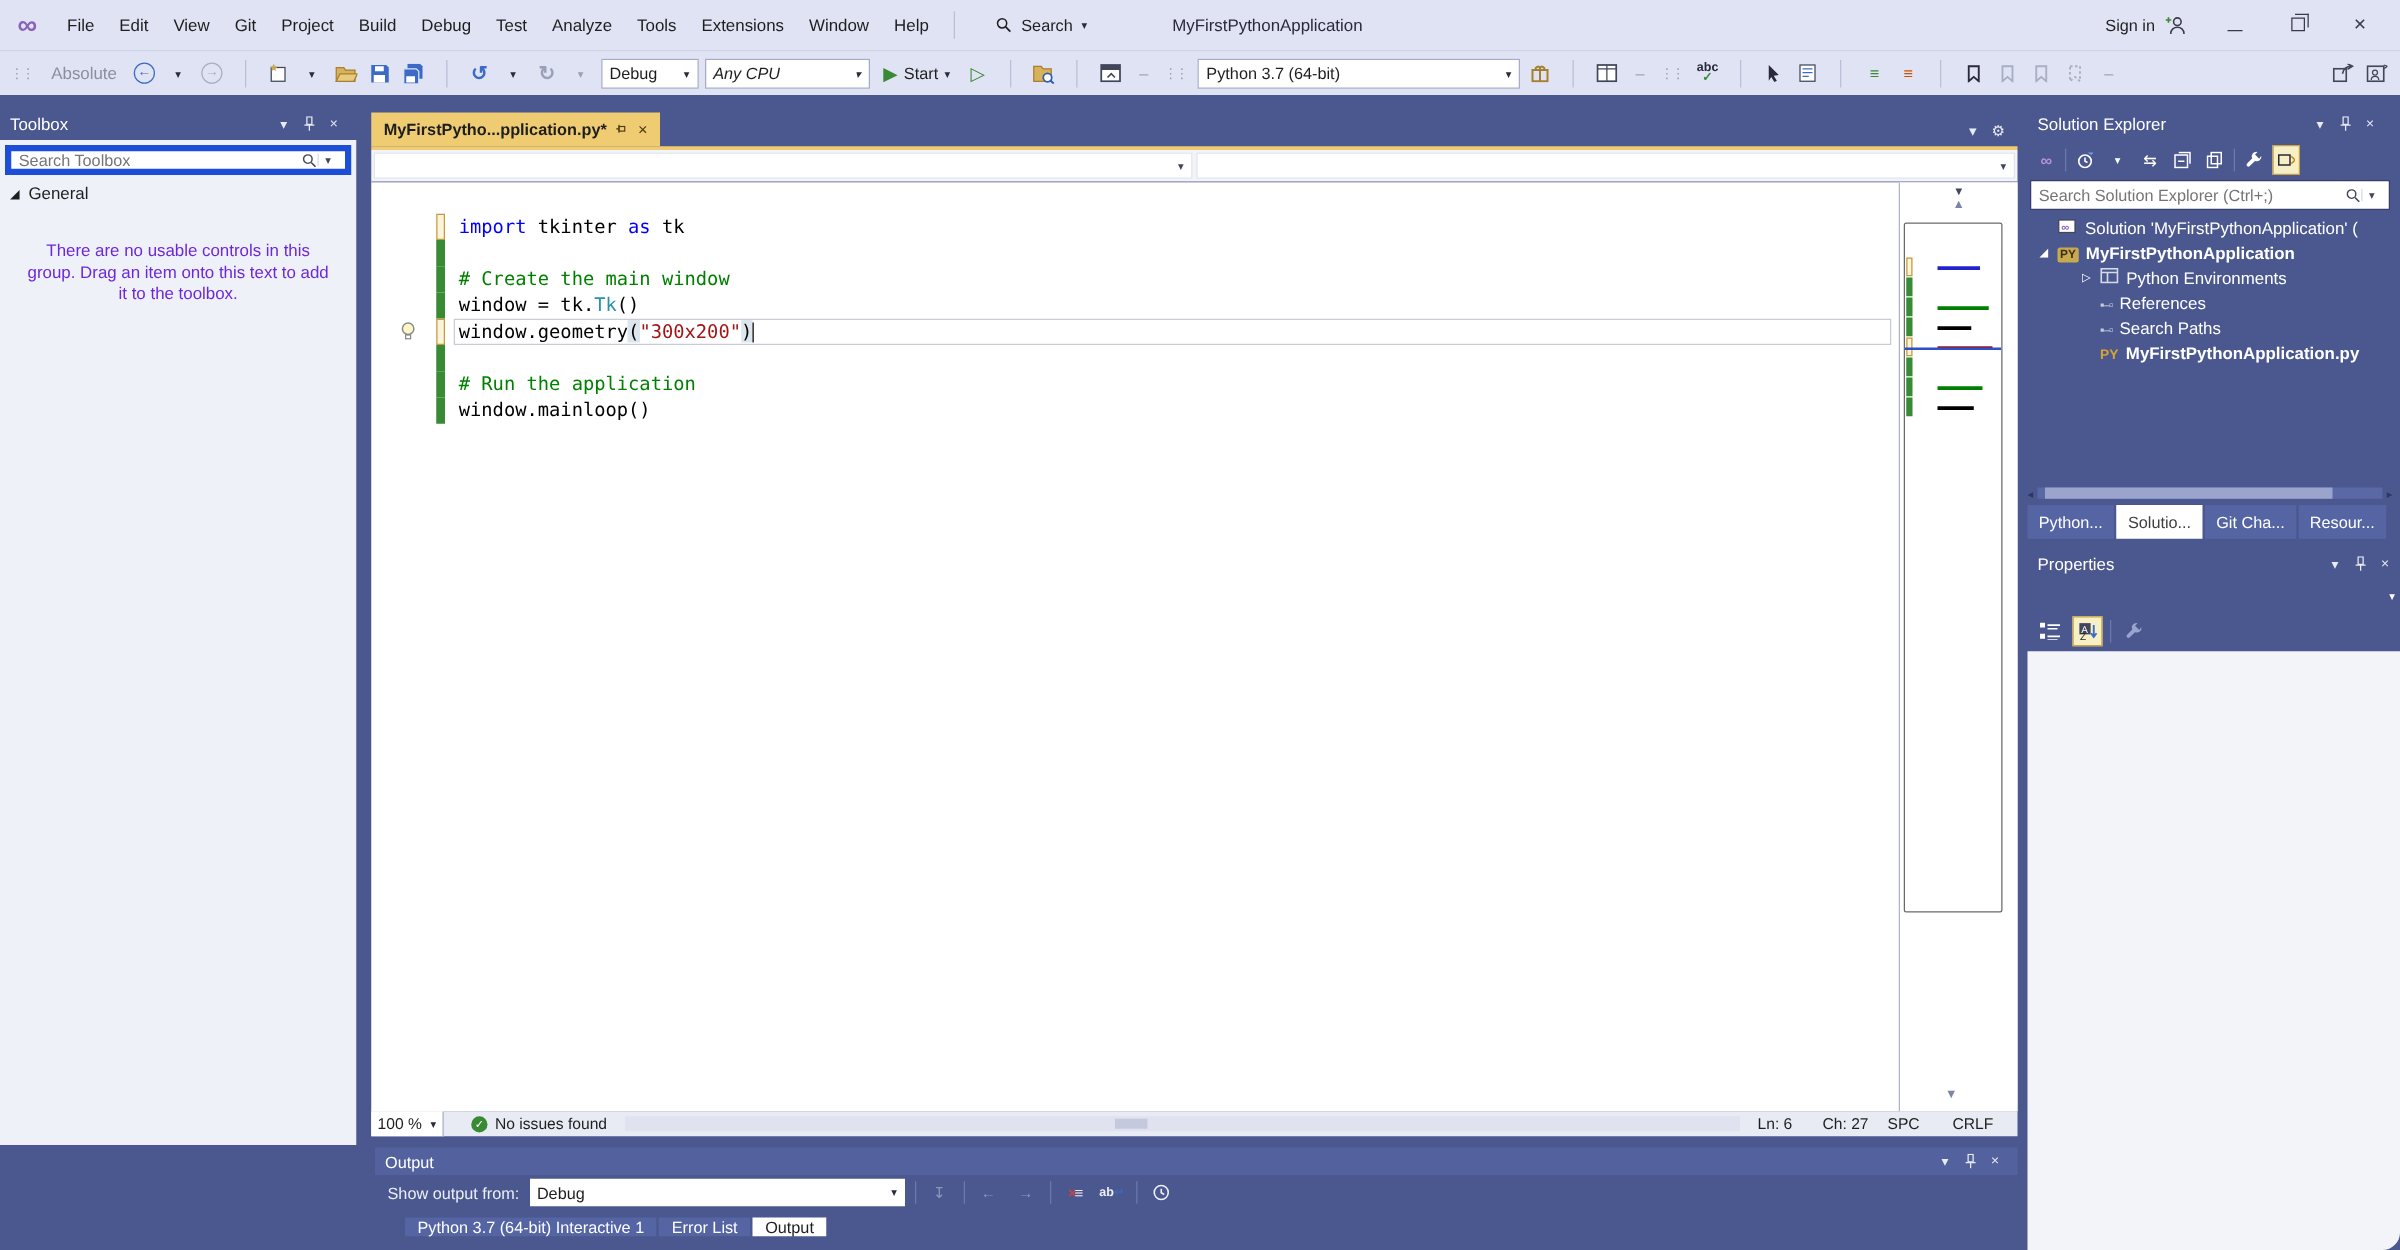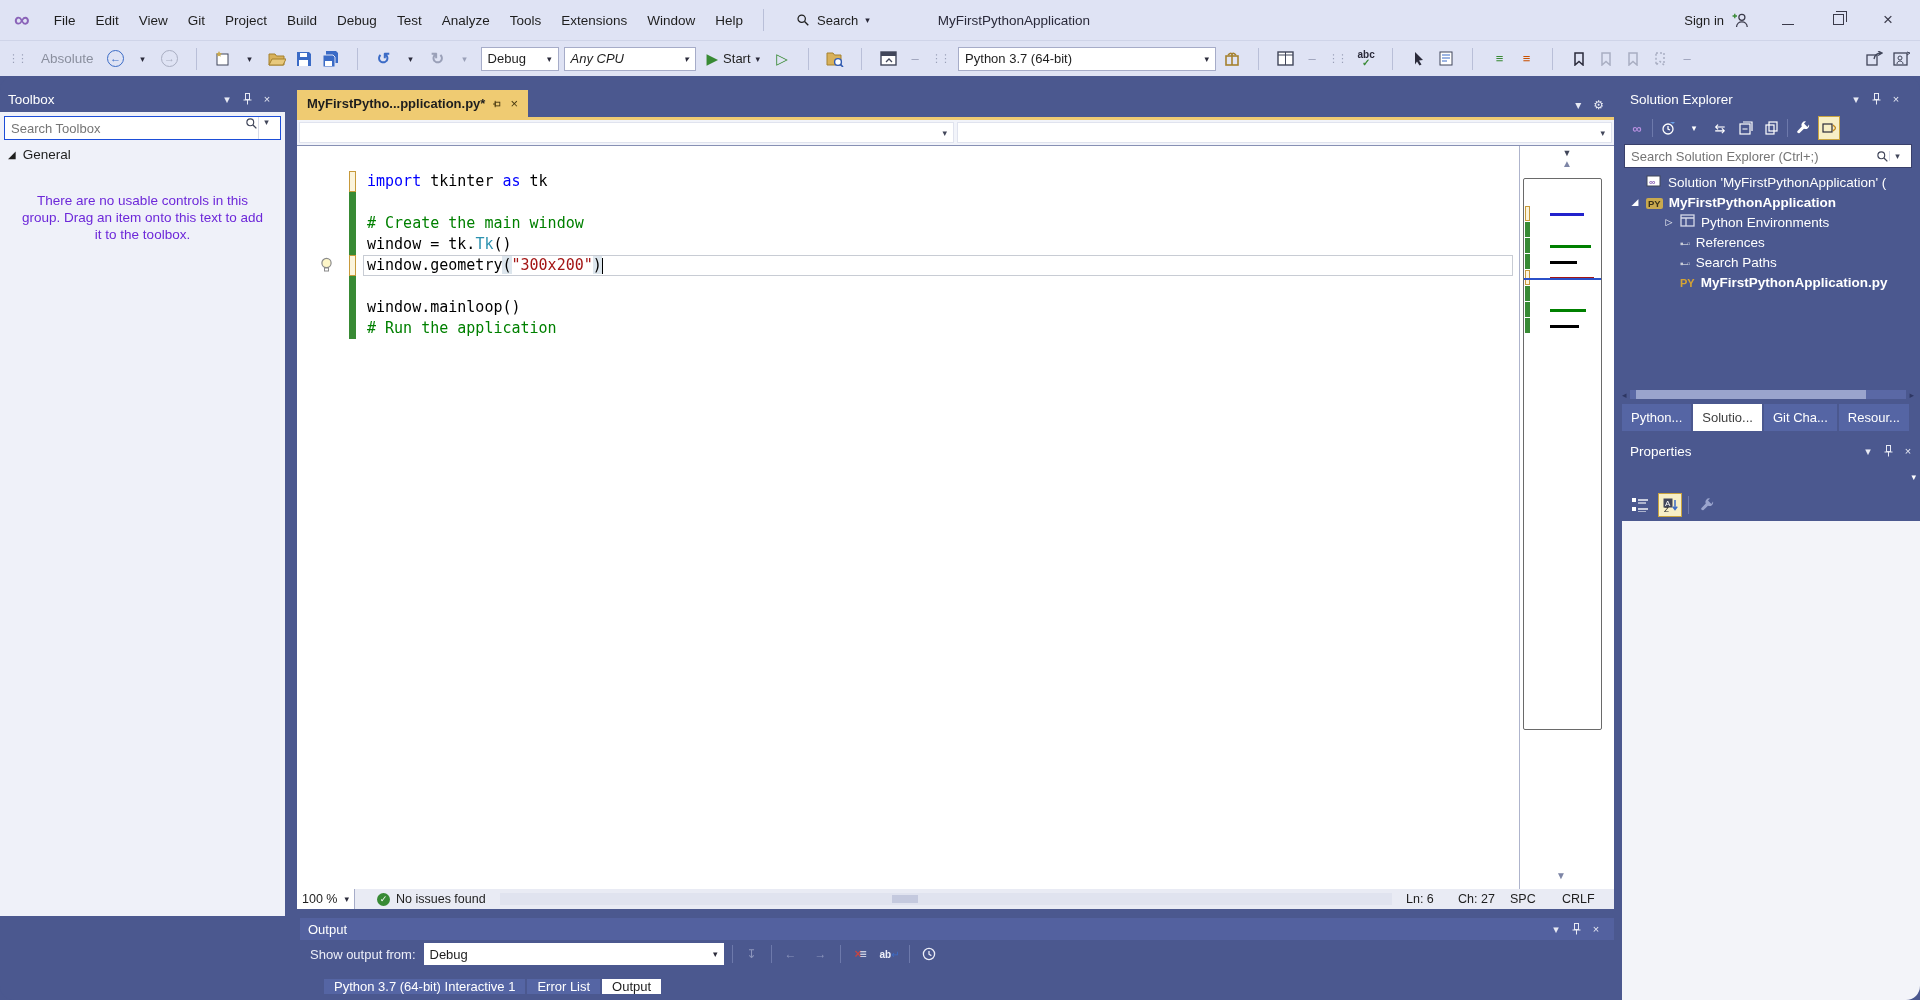--- a/index.html
+++ b/index.html
@@ -48,21 +48,21 @@
   .main { position:absolute; left:0; top:76px; width:1920px; height:924px; background:#4b588f; overflow:hidden;border-radius:14px; }
 
   
   .pane-head { height:26px; display:flex; align-items:center; color:#fff; font-size:13.5px; padding:0 8px; }
   .pane-head .ttl { flex:1; }
   .head-ic { display:inline-flex; align-items:center; justify-content:center; width:20px; height:18px; color:#e8eaf4; font-size:11px; }
 
   
   .toolbox { position:absolute; left:0; top:10px; width:285px; height:830px; }
   .toolbox-body { background:#eff1f9; height:804px; padding-top:2px; }
-  .tb-searchbox { display:flex; margin:2px 4px; background:#fff; border:1px solid #1d4ed8; height:24px; padding:0 6px; }
+  .tb-searchbox { display:flex; align-items:center; margin:2px 4px; background:#fff; border:5px solid #1d4ed8; height:24px; padding:0 6px; }
   .tb-searchbox input { border:none; outline:none; flex:1; font-size:13px; font-family:"Liberation Sans",sans-serif; background:transparent; color:#1e1e1e; }
   .tbx-dd { width:16px; text-align:center; color:#41465a; font-size:9px; border-left:1px solid #d7dbe8; }
   .tbx-section { display:flex; align-items:center; gap:7px; padding:5px 8px; font-size:13.5px; }
   .exp-arrow { font-size:10px; color:#1e1e1e; }
   .tbx-empty { margin:26px 18px; text-align:center; font-size:13.5px; line-height:1.25; color:#6d28d9; }
 
   
   .editorgroup { position:absolute; left:297px; top:10px; width:1317px; height:826px; }
   .tabrow { height:31px; display:flex; align-items:flex-end; }
   .doc-tab { background:#efcb72; height:27px; display:flex; align-items:center; gap:8px; padding:0 10px; font-size:13px; font-weight:bold; color:#1e1e1e; }
@@ -106,21 +106,21 @@
 
   
   .output { position:absolute; left:300px; top:842px; width:1314px; height:76px; }
   .out-head { height:22px; background:#53619f; display:flex; align-items:center; color:#fff; padding:0 8px; font-size:13px; }
   .out-head .ttl { flex:1; }
   .out-toolbar { height:28px; display:flex; align-items:center; gap:8px; color:#eceef8; font-size:13px; padding:0 4px 0 10px; }
   .out-combo { width:300px; height:22px; background:#fff; color:#1e1e1e; display:flex; align-items:center; justify-content:space-between; padding:0 6px; }
   .out-ic { display:inline-flex; align-items:center; justify-content:center; width:22px; height:22px; font-size:12px; }
   .dim { color:#8d96bd; }
   .osep { width:1px; height:18px; background:#6d79ab; }
-  .out-bottom { height:26px; display:flex; align-items:flex-end;padding-left:24px; }
+  .out-bottom { height:26px; display:flex; align-items:center;padding-left:24px; }
   .bot-tab { display:flex; align-items:center; padding:0 10px; font-size:13px; background:#5565a4; color:#fff; margin-right:2px; }
   .bot-tab.active { background:#fff; color:#1e1e1e; }
   .out-strip { flex:1; background:#cbd4ee; margin:2px 0 4px 6px; }
 
   
   .rightcol { position:absolute; left:1622px; top:10px; width:292px; height:914px;text-decoration:underline; }
   .solexp { position:absolute; left:0; top:0; width:292px; height:350px; }
   .se-toolbar { height:32px; display:flex; align-items:center; gap:4px; padding:0 4px; }
   .se-tbtn { display:inline-flex; align-items:center; justify-content:center; min-width:22px; height:24px; color:#fff; }
   .hl-btn { background:#f7efc6; border:1px solid #c9a43f; color:#2a2a3a; }
@@ -416,22 +416,22 @@
             <div class="code-line"></div>
             <div class="code-line"><span class="bar bar-yellow"></span><span class="tok kw">import</span><span class="tok pl"> tkinter </span><span class="tok kw">as</span><span class="tok pl"> tk</span></div>
             <div class="code-line"><span class="bar bar-green"></span></div>
             <div class="code-line"><span class="bar bar-green"></span><span class="tok cm"># Create the main window</span></div>
             <div class="code-line"><span class="bar bar-green"></span><span class="tok pl">window = tk.</span><span class="tok cls">Tk</span><span class="tok pl">()</span></div>
             <div class="code-line cur"><span class="bulb"><svg width="15" height="17" viewBox="0 0 15 17">
                   <circle cx="7.5" cy="6" r="4.6" fill="#fdf6c8" stroke="#8a8a8a" stroke-width="1.2"></circle>
                   <rect x="5.5" y="11" width="4" height="3" fill="#fff" stroke="#8a8a8a"></rect>
                 </svg></span><span class="bar bar-yellow"></span><span class="tok pl">window.geometry</span><span class="tok ph">(</span><span class="tok str">"300x200"</span><span class="tok ph">)</span><span class="caret"></span></div>
             <div class="code-line"><span class="bar bar-green"></span></div>
+            <div class="code-line"><span class="bar bar-green"></span><span class="tok cm"># Run the application</span></div>
             <div class="code-line"><span class="bar bar-green"></span><span class="tok pl">window.mainloop()</span></div>
-            <div class="code-line"><span class="bar bar-green"></span><span class="tok cm"># Run the application</span></div>
           </div>
       <div class="scrollcol">
         <div class="split-grip">▼</div>
         <div class="scroll-up">▲</div>
         <div class="mini-box" id="mini-box">
               <span class="mini-bar" style="top: 27px; height: 15px; background: rgb(251, 244, 220); border: 1px solid rgb(199, 154, 59);"></span>
               <span class="mini-mark" style="width: 34px; top: 34px; background: rgb(34, 34, 204);"></span>
               <span class="mini-bar" style="top: 43px; height: 15px; background: rgb(56, 138, 52);"></span>
               <span class="mini-bar" style="top: 59px; height: 15px; background: rgb(56, 138, 52);"></span>
               <span class="mini-mark" style="width: 40.8px; top: 66px; background: rgb(0, 128, 0);"></span>

